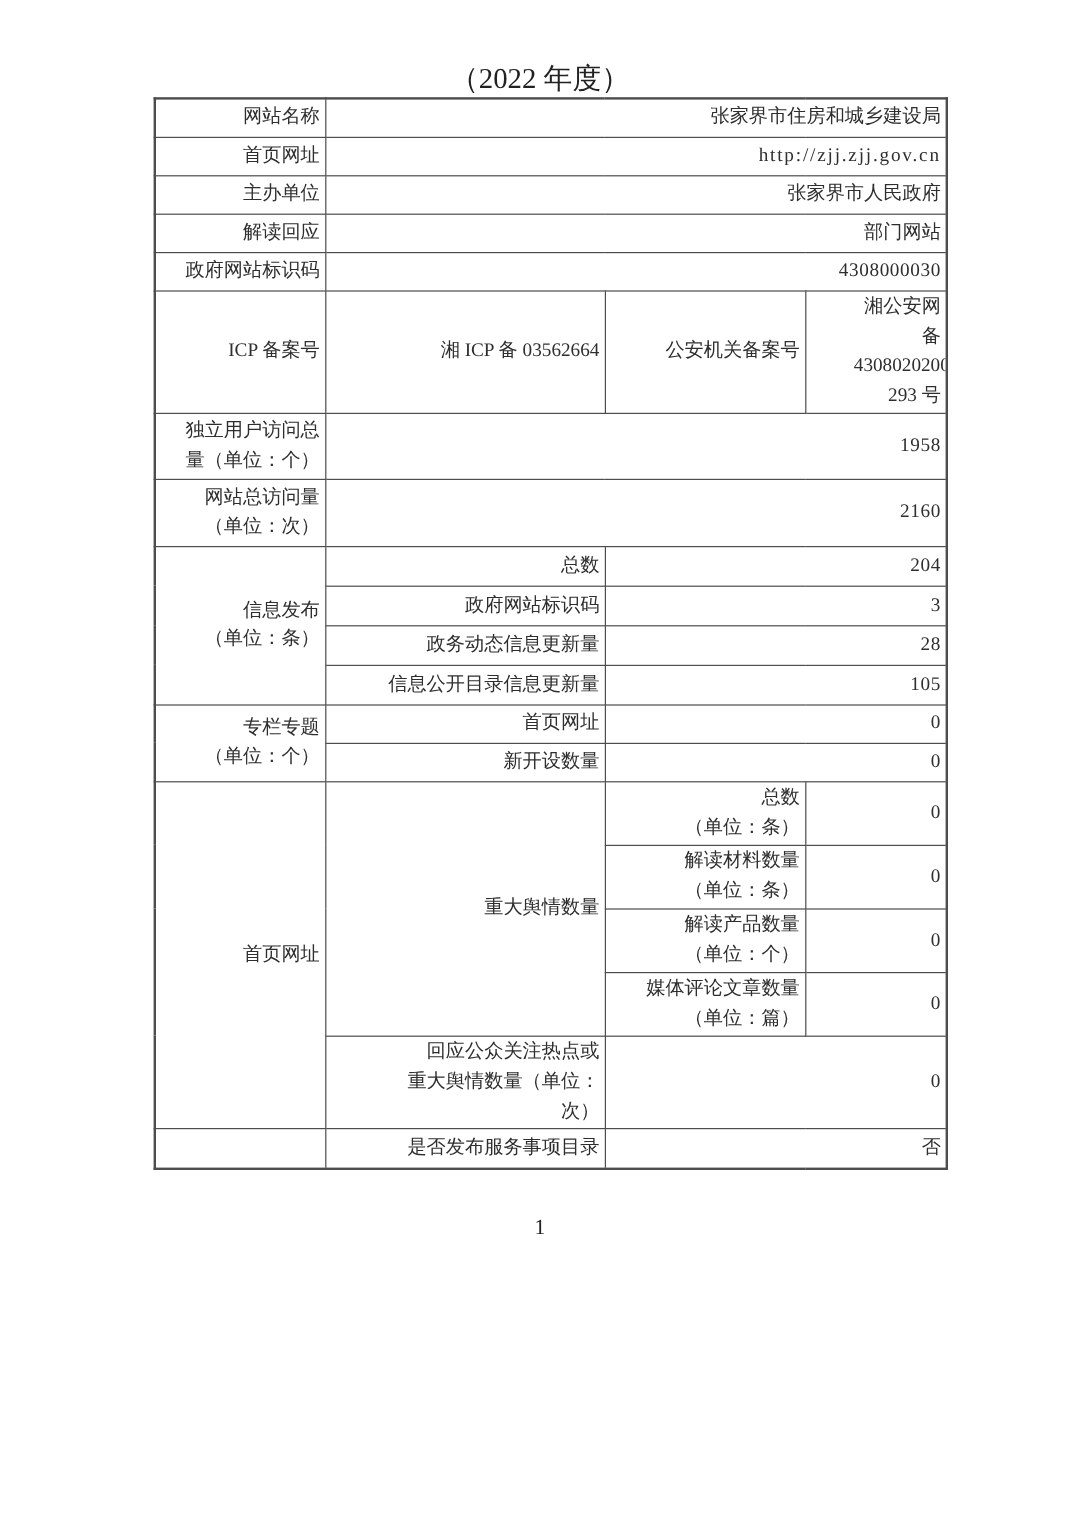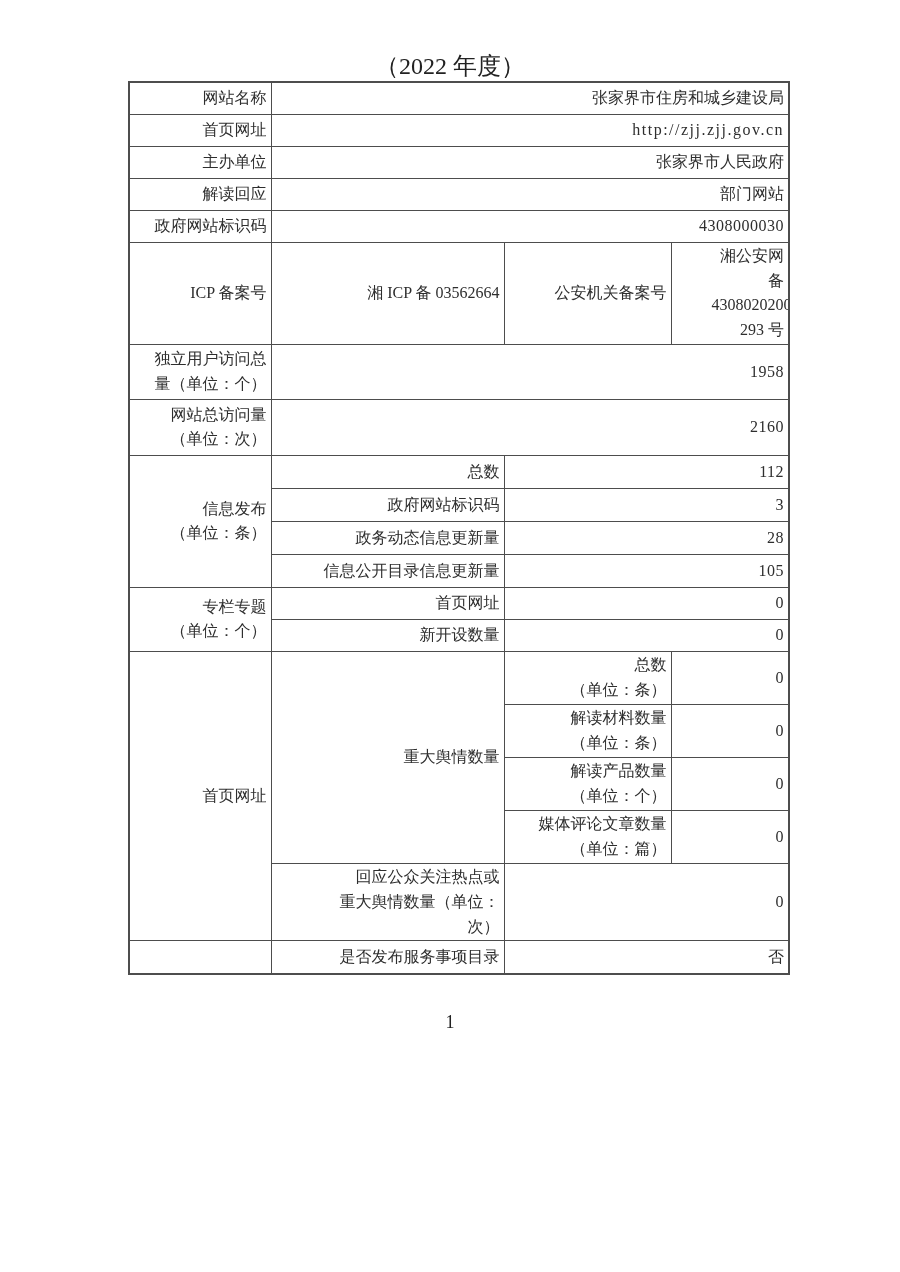--- a/index.html
+++ b/index.html
@@ -126,21 +126,21 @@
       <tr class="h55">
         <td>网站总访问量
 （单位：次）</td>
         <td colspan="3" class="num">2160</td>
       </tr>
 
       <tr class="h32">
         <td rowspan="4">信息发布
 （单位：条）</td>
         <td>总数</td>
-        <td colspan="2" class="num">112</td>
+        <td colspan="2" class="num">204</td>
       </tr>
       <tr class="h32">
         <td>政府网站标识码</td>
         <td colspan="2" class="num">3</td>
       </tr>
       <tr class="h32">
         <td>政务动态信息更新量</td>
         <td colspan="2" class="num">28</td>
       </tr>
       <tr class="h32">

